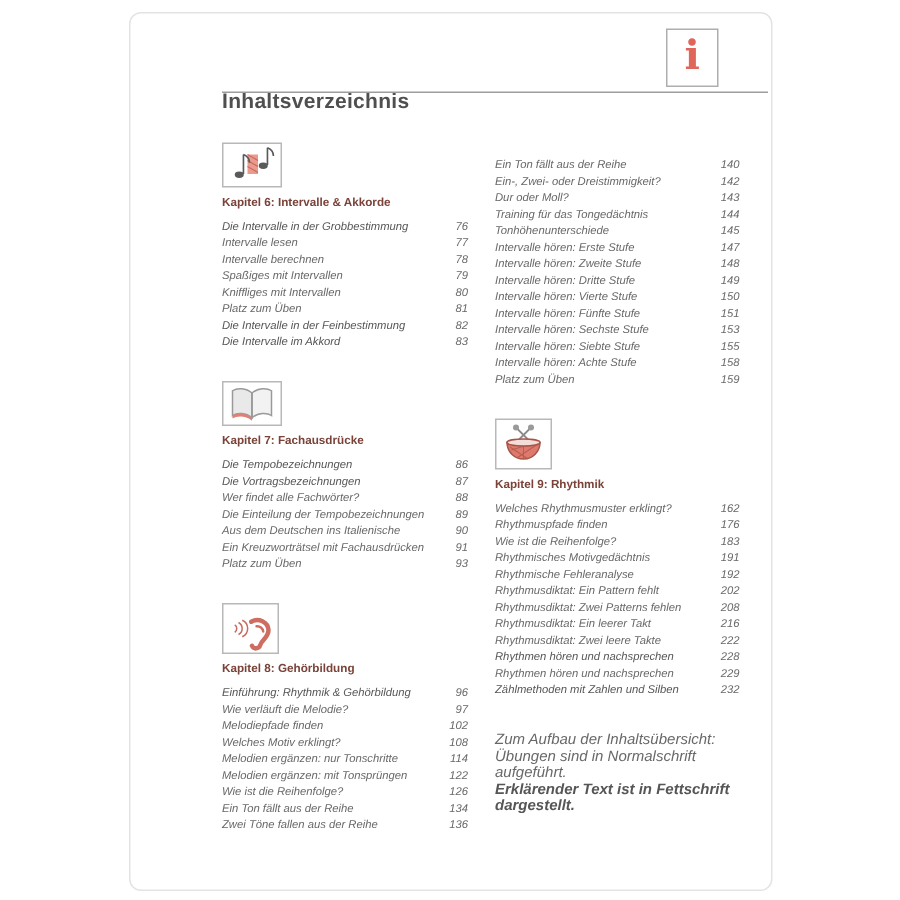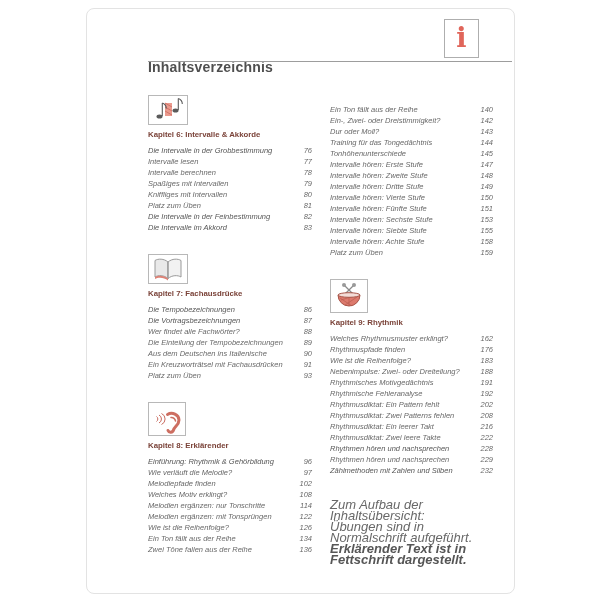--- a/index.html
+++ b/index.html
@@ -41,21 +41,21 @@
     margin:5px 0 7px 0;font-size:7.8px;font-weight:bold;color:#7a4238;
   }
   .toc-row{
     display:flex;justify-content:space-between;align-items:baseline;
     height:11px;font-size:7.5px;font-style:italic;color:#686868;
   }
   .toc-row .toc-page{color:#686868;}
   .toc-row.bold .toc-label{font-weight:normal;color:#565656;}
   .note{margin-top:22px;}
   .note-line{
-    font-size:13px;font-style:italic;color:#686868;line-height:11px;
+    font-size:10px;font-style:italic;color:#686868;line-height:11px;
   }
   .note-line.bold{font-weight:bold;color:#565656;}
   .k9-section{margin-top:20px;}
   svg{display:block;}
 </style>
 </head>
 <body>
 
 <div class="page-frame"></div>
 
@@ -178,21 +178,21 @@
   <section class="chapter">
     <div class="icon-box tall">
       <svg width="32" height="30" viewBox="0 0 32 30">
         <path d="M8 11 a4.5 4.5 0 0 1 0 8" stroke="#c96a5e" stroke-width="1" fill="none"></path>
         <path d="M5.5 12.5 a3 3 0 0 1 0 5" stroke="#c96a5e" stroke-width="1" fill="none"></path>
         <path d="M10.5 9.5 a6 6 0 0 1 0 11" stroke="#c96a5e" stroke-width="1" fill="none"></path>
         <path d="M16.5 10.5 a7.5 7 0 0 1 11.5 5.5 c0 5 -4.5 6.5 -5.5 10 c-0.8 2.8 -4.5 3 -5.5 0.5" stroke="#cd6e61" stroke-width="3" fill="none" stroke-linecap="round"></path>
         <path d="M20 13.5 a4 4 0 0 1 4.5 3.5" stroke="#cd6e61" stroke-width="1.6" fill="none" stroke-linecap="round"></path>
       </svg>
     </div>
-    <h2 class="chapter-title">Kapitel 8: Erklärender</h2>
+    <h2 class="chapter-title">Kapitel 8: Gehörbildung</h2>
     <div>
 
         <div class="toc-row bold">
           <span class="toc-label">Einführung: Rhythmik &amp; Gehörbildung</span>
           <span class="toc-page">96</span>
         </div>
 
         <div class="toc-row">
           <span class="toc-label">Wie verläuft die Melodie?</span>
           <span class="toc-page">97</span>
@@ -335,24 +335,20 @@
         <div class="toc-row">
           <span class="toc-label">Rhythmuspfade finden</span>
           <span class="toc-page">176</span>
         </div>
 
         <div class="toc-row">
           <span class="toc-label">Wie ist die Reihenfolge?</span>
           <span class="toc-page">183</span>
         </div>
 
-        <div class="toc-row">
-          <span class="toc-label">Nebenimpulse: Zwei- oder Dreiteilung?</span>
-          <span class="toc-page">188</span>
-        </div>
 
         <div class="toc-row">
           <span class="toc-label">Rhythmisches Motivgedächtnis</span>
           <span class="toc-page">191</span>
         </div>
 
         <div class="toc-row">
           <span class="toc-label">Rhythmische Fehleranalyse</span>
           <span class="toc-page">192</span>
         </div>

